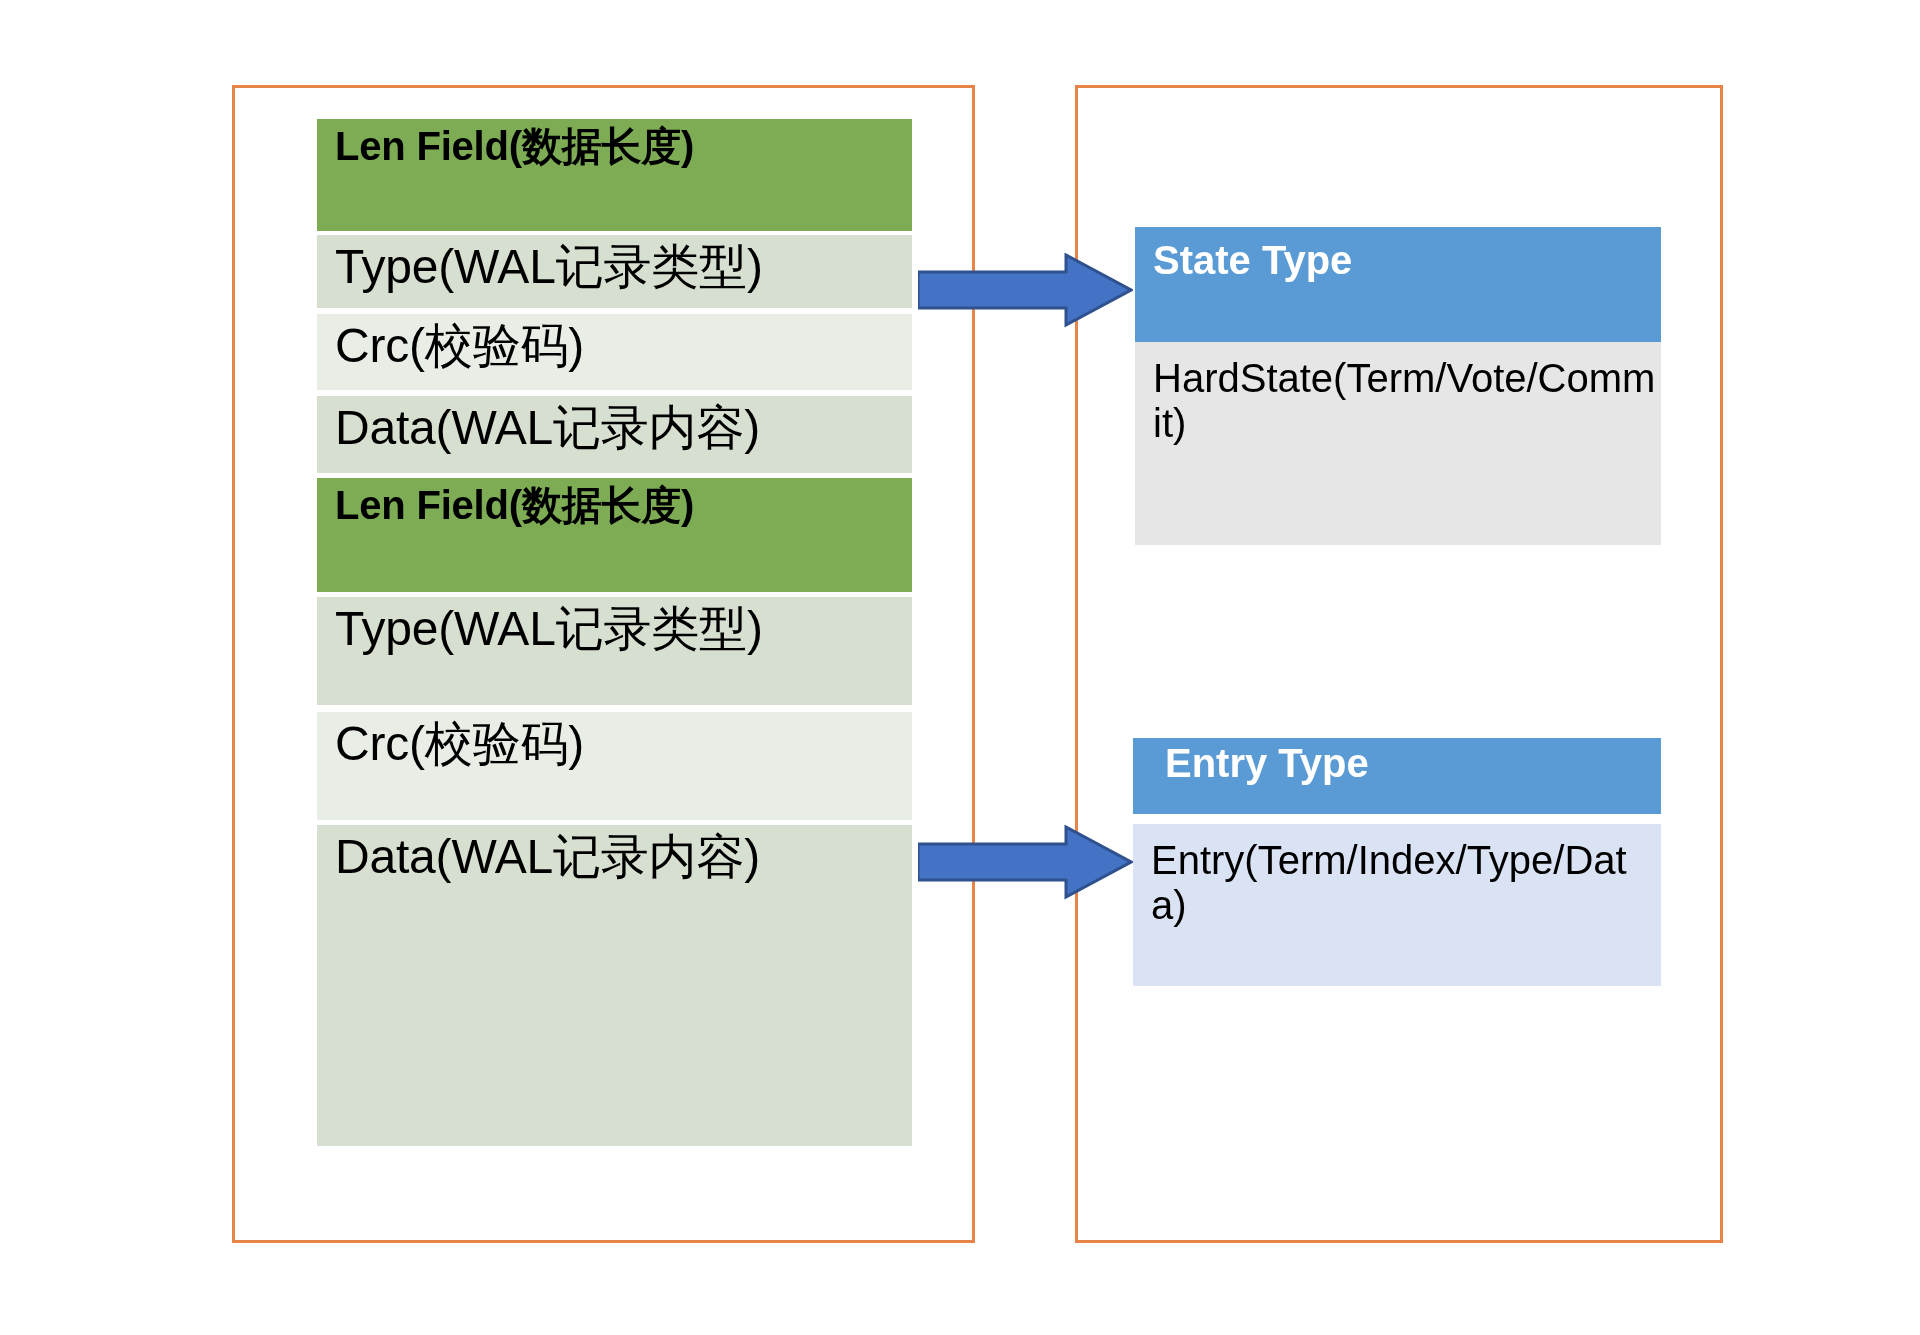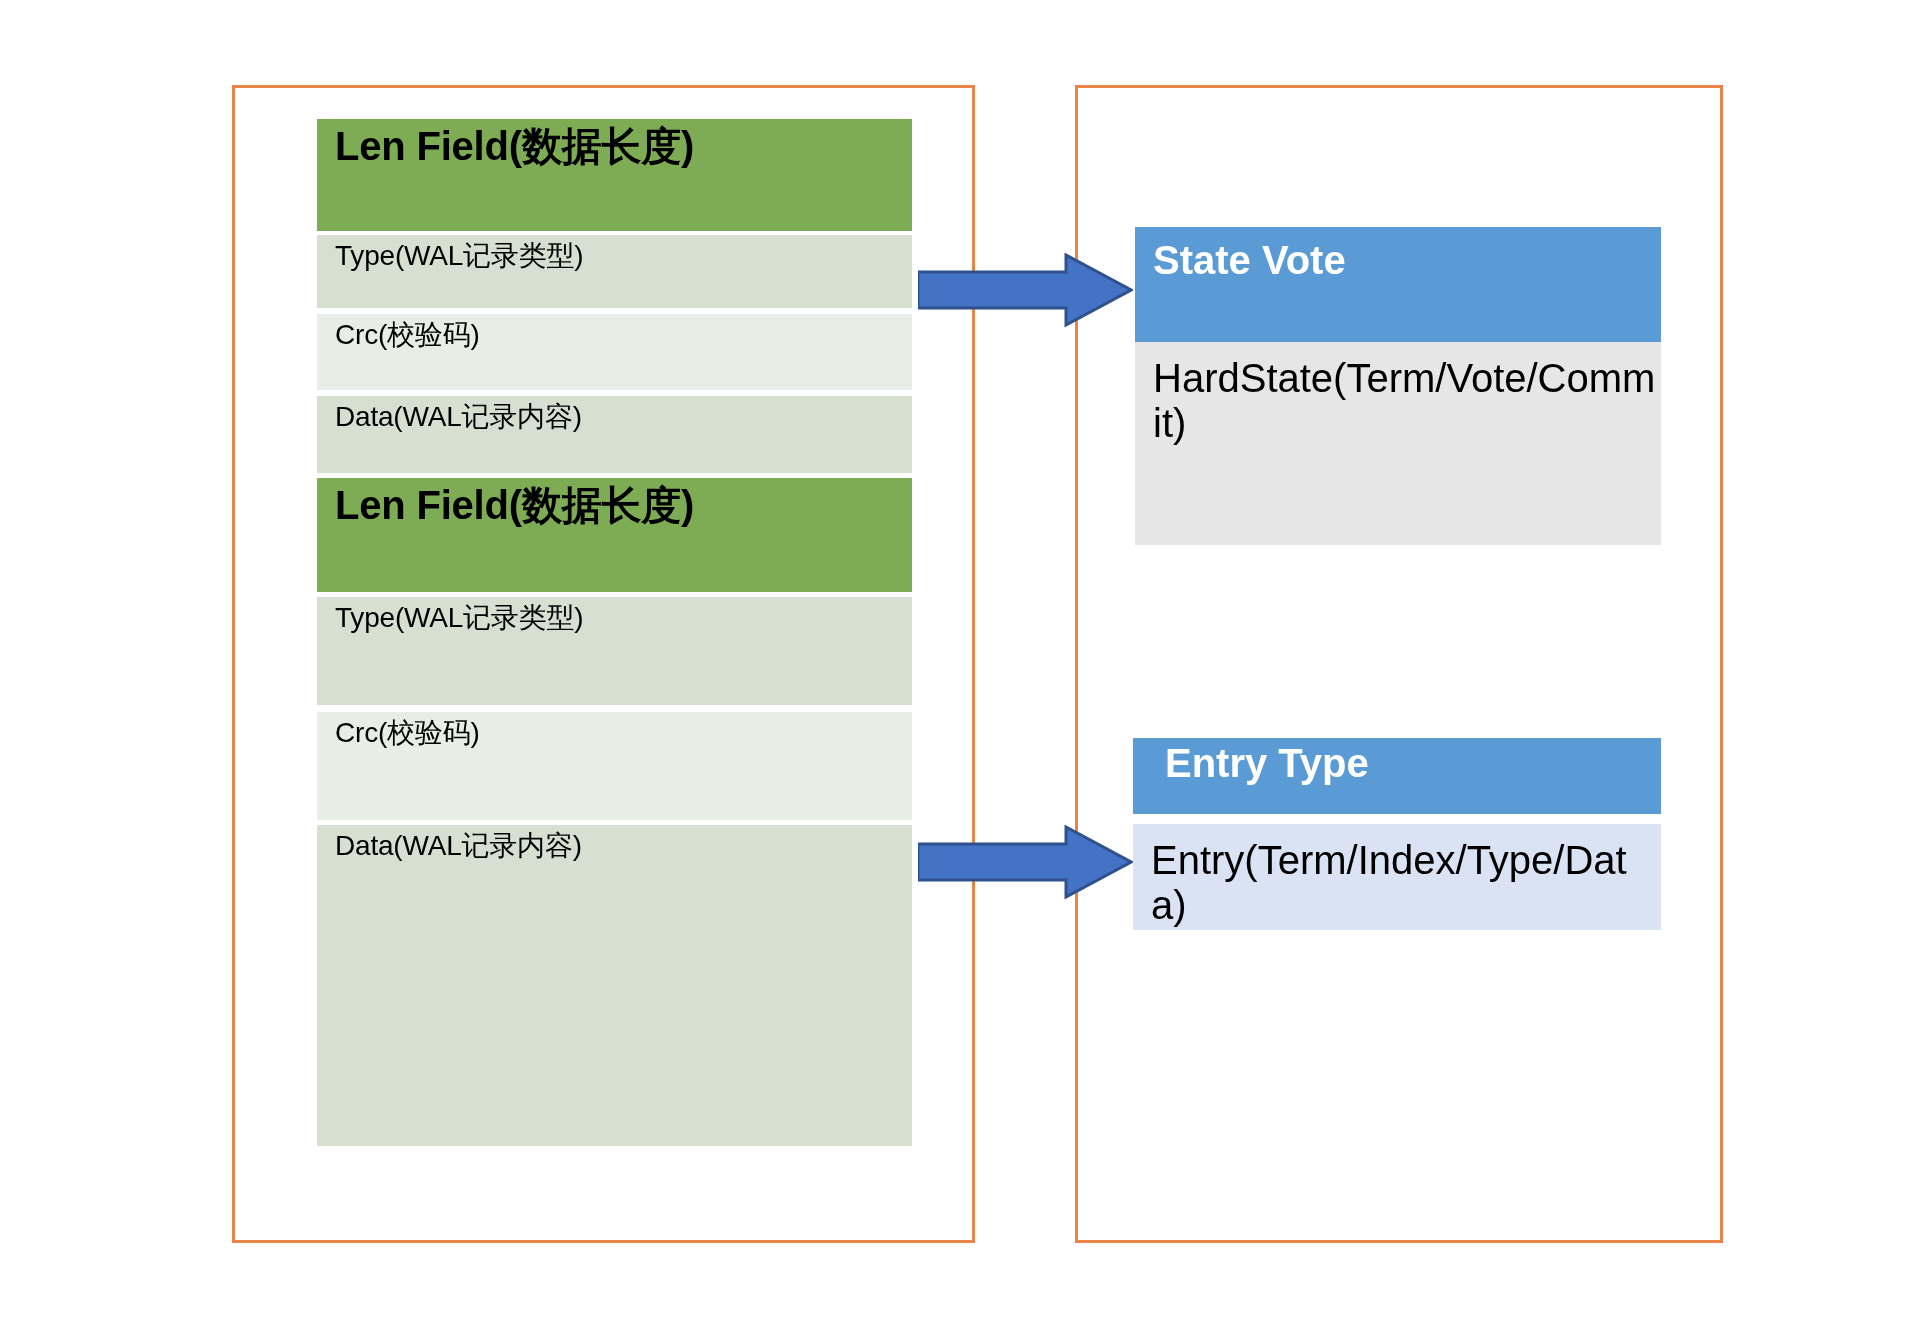--- a/index.html
+++ b/index.html
@@ -39,21 +39,21 @@
     line-height:1.08;
     white-space:nowrap;
   }
   .wal-row.header .cell-text{
     font-weight:bold;
     font-size:40px;
     letter-spacing:-0.2px;
   }
   .wal-row.body .cell-text{
     font-weight:normal;
-    font-size:28px;
+    font-size:48px;
     letter-spacing:-0.2px;
   }
 
   
   .type-card{position:absolute;}
   .type-card .card-head{
     box-sizing:border-box;
     color:#ffffff;
     font-weight:bold;
     font-size:40px;
@@ -69,21 +69,21 @@
     padding:14px 4px 0 18px;
     word-break:break-all;
   }
 
   #card-state{left:1135px;top:227px;width:526px;}
   #card-state .card-head{height:115px;background:#5B9BD5;}
   #card-state .card-body{height:203px;background:#E7E6E6;}
 
   #card-entry{left:1133px;top:738px;width:528px;}
   #card-entry .card-head{height:76px;background:#5B9BD5;padding-top:4px;padding-left:32px;}
-  #card-entry .card-body{height:106px;background:#DAE3F3;margin-top:10px;}
+  #card-entry .card-body{height:162px;background:#DAE3F3;margin-top:10px;}
 
   
   .arrow{position:absolute;}
   .arrow svg{display:block;}
 </style>
 </head>
 <body>
 
 <div class="canvas">
 
@@ -133,21 +133,21 @@
     </svg>
   </div>
 
   <div class="arrow" style="left:918px;top:825px;width:215px;height:75px;">
     <svg width="215" height="75" viewBox="0 0 215 75">
       <polygon points="0,19 148,19 148,2 213,37 148,72 148,55 0,55" fill="#4472C4" stroke="#2F528F" stroke-width="3" stroke-linejoin="miter"></polygon>
     </svg>
   </div>
 
   <div class="type-card" id="card-state">
-    <div class="card-head">State Vote</div>
+    <div class="card-head">State Type</div>
     <div class="card-body">HardState(Term/Vote/Commit)</div>
   </div>
 
   <div class="type-card" id="card-entry">
     <div class="card-head">Entry Type</div>
     <div class="card-body">Entry(Term/Index/Type/Data)</div>
   </div>
 
 </div>
 

